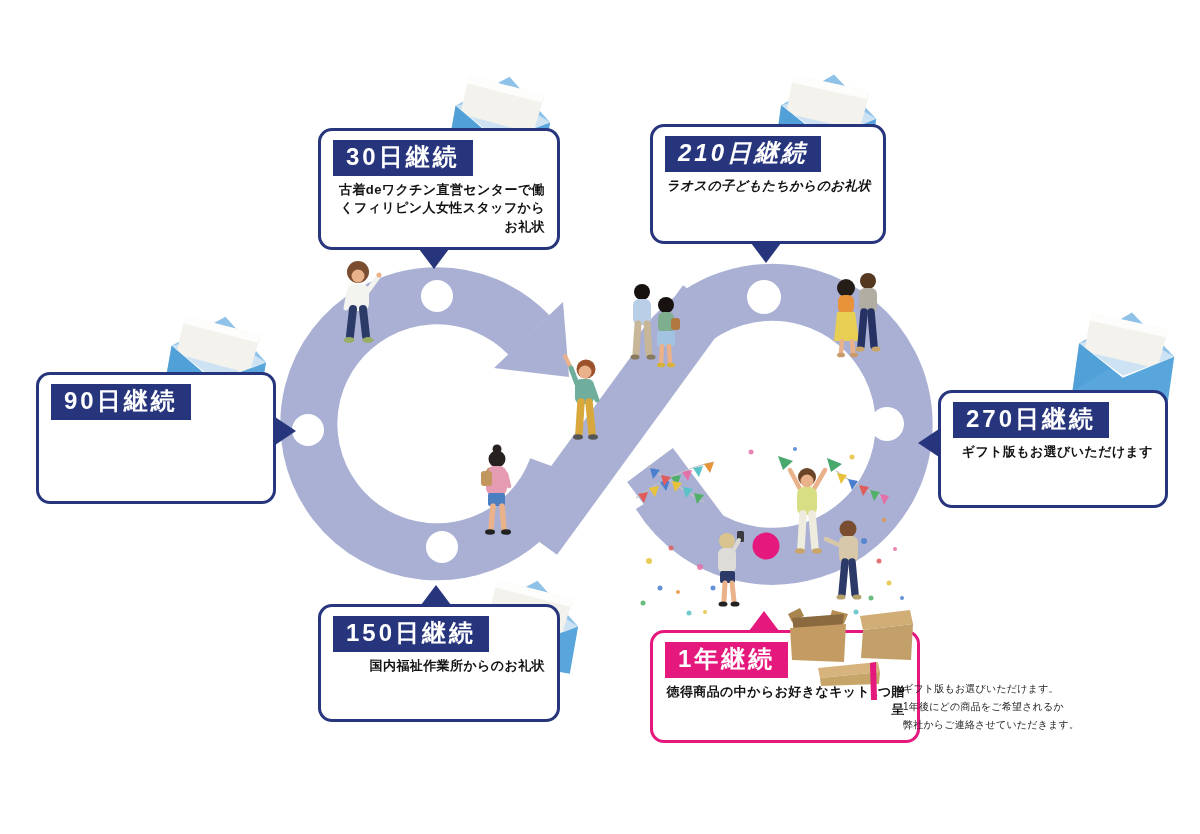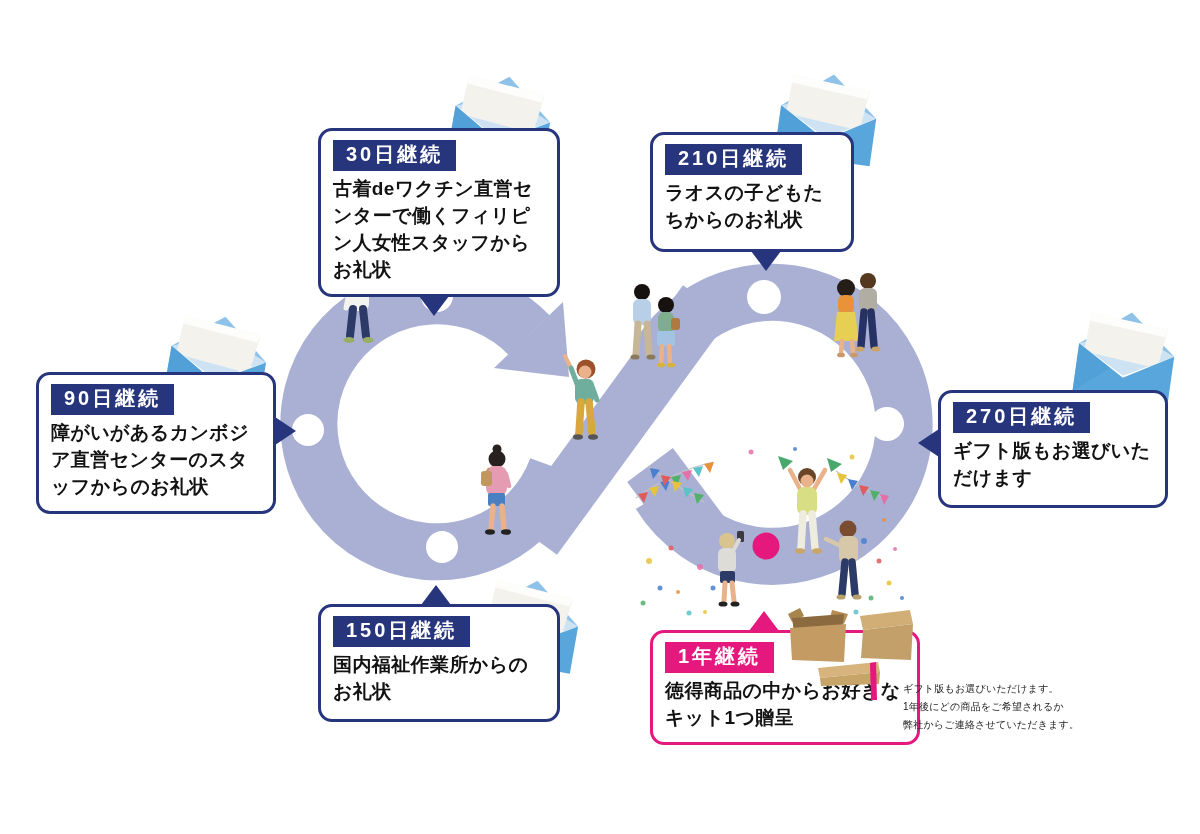--- a/index.html
+++ b/index.html
@@ -12,37 +12,37 @@
   .fg-art{position:absolute;z-index:6;}
 
   .callout{
     position:absolute;z-index:3;background:#fff;
     border:3.5px solid var(--navy);border-radius:14px;
     padding:9px 12px 10px;box-sizing:border-box;
   }
   .callout.pink{border-color:var(--pink);}
   .badge{
     display:inline-block;background:var(--navy);color:#fff;
-    font-weight:bold;font-size:20px;letter-spacing:3px;
+    font-weight:bold;font-size:24px;letter-spacing:3px;
     padding:2px 13px 4px;line-height:1.25;
   }
   .callout.pink .badge{background:var(--pink);}
   .body-text{
-    margin-top:5px;font-weight:bold;font-size:19px;line-height:1.42;
-    color:var(--ink);letter-spacing:0.4px;word-break:break-all;
+    margin-top:5px;font-weight:bold;font-size:13px;line-height:1.42;
+    color:var(--ink);letter-spacing:0.4px;word-break:break-all;text-align:right;
   }
   .ptr{position:absolute;width:0;height:0;}
   .ptr-down{border-left:15px solid transparent;border-right:15px solid transparent;border-top:20px solid var(--navy);bottom:-22px;}
   .ptr-up{border-left:15px solid transparent;border-right:15px solid transparent;border-bottom:20px solid var(--navy);top:-22px;}
   .ptr-right{border-top:14px solid transparent;border-bottom:14px solid transparent;border-left:21px solid var(--navy);right:-23px;}
   .ptr-left{border-top:14px solid transparent;border-bottom:14px solid transparent;border-right:21px solid var(--navy);left:-23px;}
   .callout.pink .ptr-up{border-bottom-color:var(--pink);}
 
   #c30 {left:318px;top:128px;width:242px;min-height:122px;}
-  #c210{left:650px;top:132px;width:204px;min-height:120px;}
+  #c210{left:650px;top:124px;width:236px;min-height:120px;font-style:italic;}
   #c90 {left:36px; top:372px;width:240px;min-height:132px;}
   #c270{left:938px;top:390px;width:230px;min-height:118px;}
   #c150{left:318px;top:604px;width:242px;min-height:118px;}
   #cy1 {left:650px;top:630px;width:270px;min-height:113px;}
 
   .gift-note{
     position:absolute;left:903px;top:680px;width:296px;z-index:7;
     font-size:10px;line-height:1.78;color:#222;font-weight:500;letter-spacing:0.2px;
   }
 </style>
@@ -259,21 +259,20 @@
   </div>
 
   <div class="callout" id="c210">
     <span class="badge">210日継続</span>
     <div class="body-text">ラオスの子どもたちからのお礼状</div>
     <div class="ptr ptr-down" style="left:98px;"></div>
   </div>
 
   <div class="callout" id="c90">
     <span class="badge">90日継続</span>
-    <div class="body-text">障がいがあるカンボジア直営センターのスタッフからのお礼状</div>
     <div class="ptr ptr-right" style="top:42px;"></div>
   </div>
 
   <div class="callout" id="c270">
     <span class="badge">270日継続</span>
     <div class="body-text">ギフト版もお選びいただけます</div>
     <div class="ptr ptr-left" style="top:36px;"></div>
   </div>
 
   <div class="callout" id="c150">

